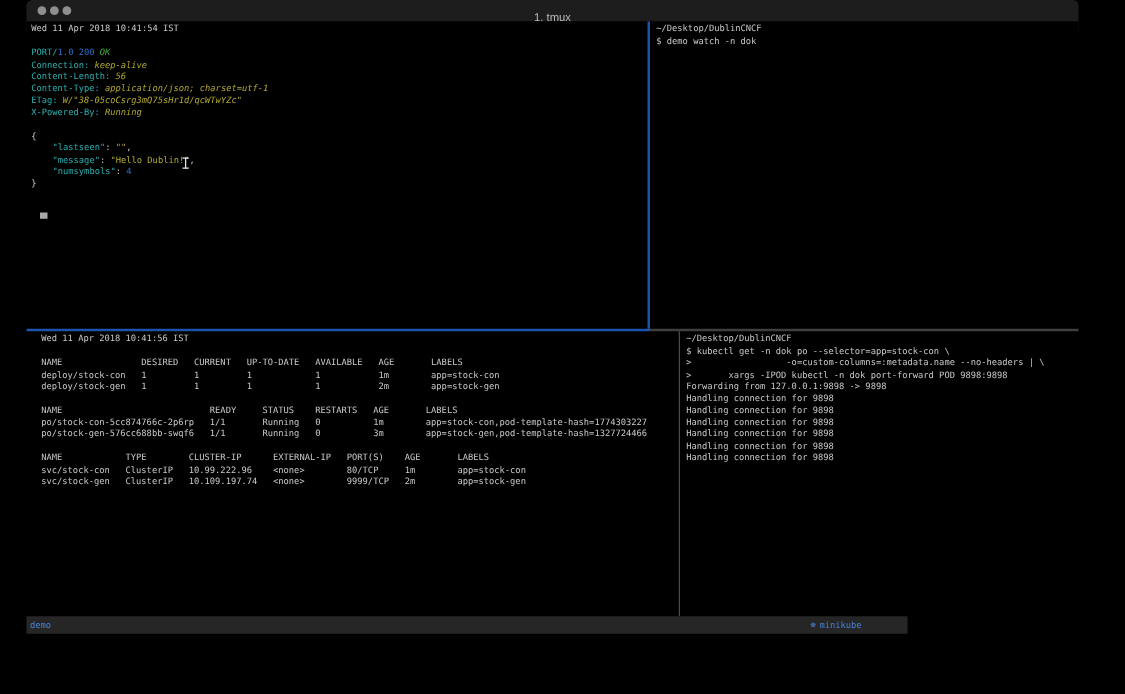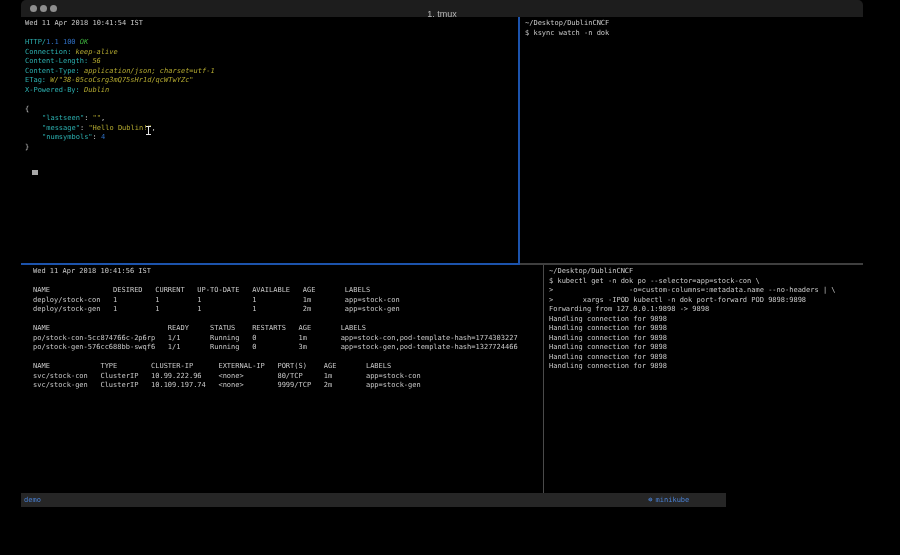--- a/index.html
+++ b/index.html
@@ -75,37 +75,37 @@
         <span class="light"></span>
       </div>
       <div class="title">1. tmux</div>
     </div>
 
     <div class="term">
 
       <div class="pane pane-tl">
         <div class="row">Wed 11 Apr 2018 10:41:54 IST</div>
         <div class="row"></div>
-        <div class="row"><span class="c-cyan">HTTP/</span><span class="c-blue">1.1 100</span><span class="c-green hval">OK</span></div>
+        <div class="row"><span class="c-cyan">PORT/</span><span class="c-blue">1.0 200</span><span class="c-green hval">OK</span></div>
         <div class="row"><span class="c-cyan">Connection:</span><span class="c-yellow hval">keep-alive</span></div>
         <div class="row"><span class="c-cyan">Content-Length:</span><span class="c-yellow hval">56</span></div>
         <div class="row"><span class="c-cyan">Content-Type:</span><span class="c-yellow hval">application/json; charset=utf-1</span></div>
         <div class="row"><span class="c-cyan">ETag:</span><span class="c-yellow hval">W/"38-05coCsrg3mQ75sHr1d/qcWTwYZc"</span></div>
-        <div class="row"><span class="c-cyan">X-Powered-By:</span><span class="c-yellow hval">Dublin</span></div>
+        <div class="row"><span class="c-cyan">X-Powered-By:</span><span class="c-yellow hval">Running</span></div>
         <div class="row"></div>
         <div class="row">{</div>
         <div class="row indent"><span class="c-cyan">"lastseen"</span><span>: </span><span class="c-yellow">""</span><span>,</span></div>
         <div class="row indent"><span class="c-cyan">"message"</span><span>: </span><span class="c-yellow">"Hello Dublin!"</span><span>,</span></div>
         <div class="row indent"><span class="c-cyan">"numsymbols"</span><span>: </span><span class="c-blue">4</span><span></span></div>
         <div class="row">}</div>
       </div>
 
       <div class="pane pane-tr">
         <div class="row">~/Desktop/DublinCNCF</div>
-        <div class="row">$ ksync watch -n dok</div>
+        <div class="row">$ demo watch -n dok</div>
       </div>
 
       <div class="pane pane-bl">
         <div class="row">Wed 11 Apr 2018 10:41:56 IST</div>
         <div class="row"></div>
         <pre>NAME               DESIRED   CURRENT   UP-TO-DATE   AVAILABLE   AGE       LABELS
 deploy/stock-con   1         1         1            1           1m        app=stock-con
 deploy/stock-gen   1         1         1            1           2m        app=stock-gen</pre>
         <div class="row"></div>
         <pre>NAME                            READY     STATUS    RESTARTS   AGE       LABELS

